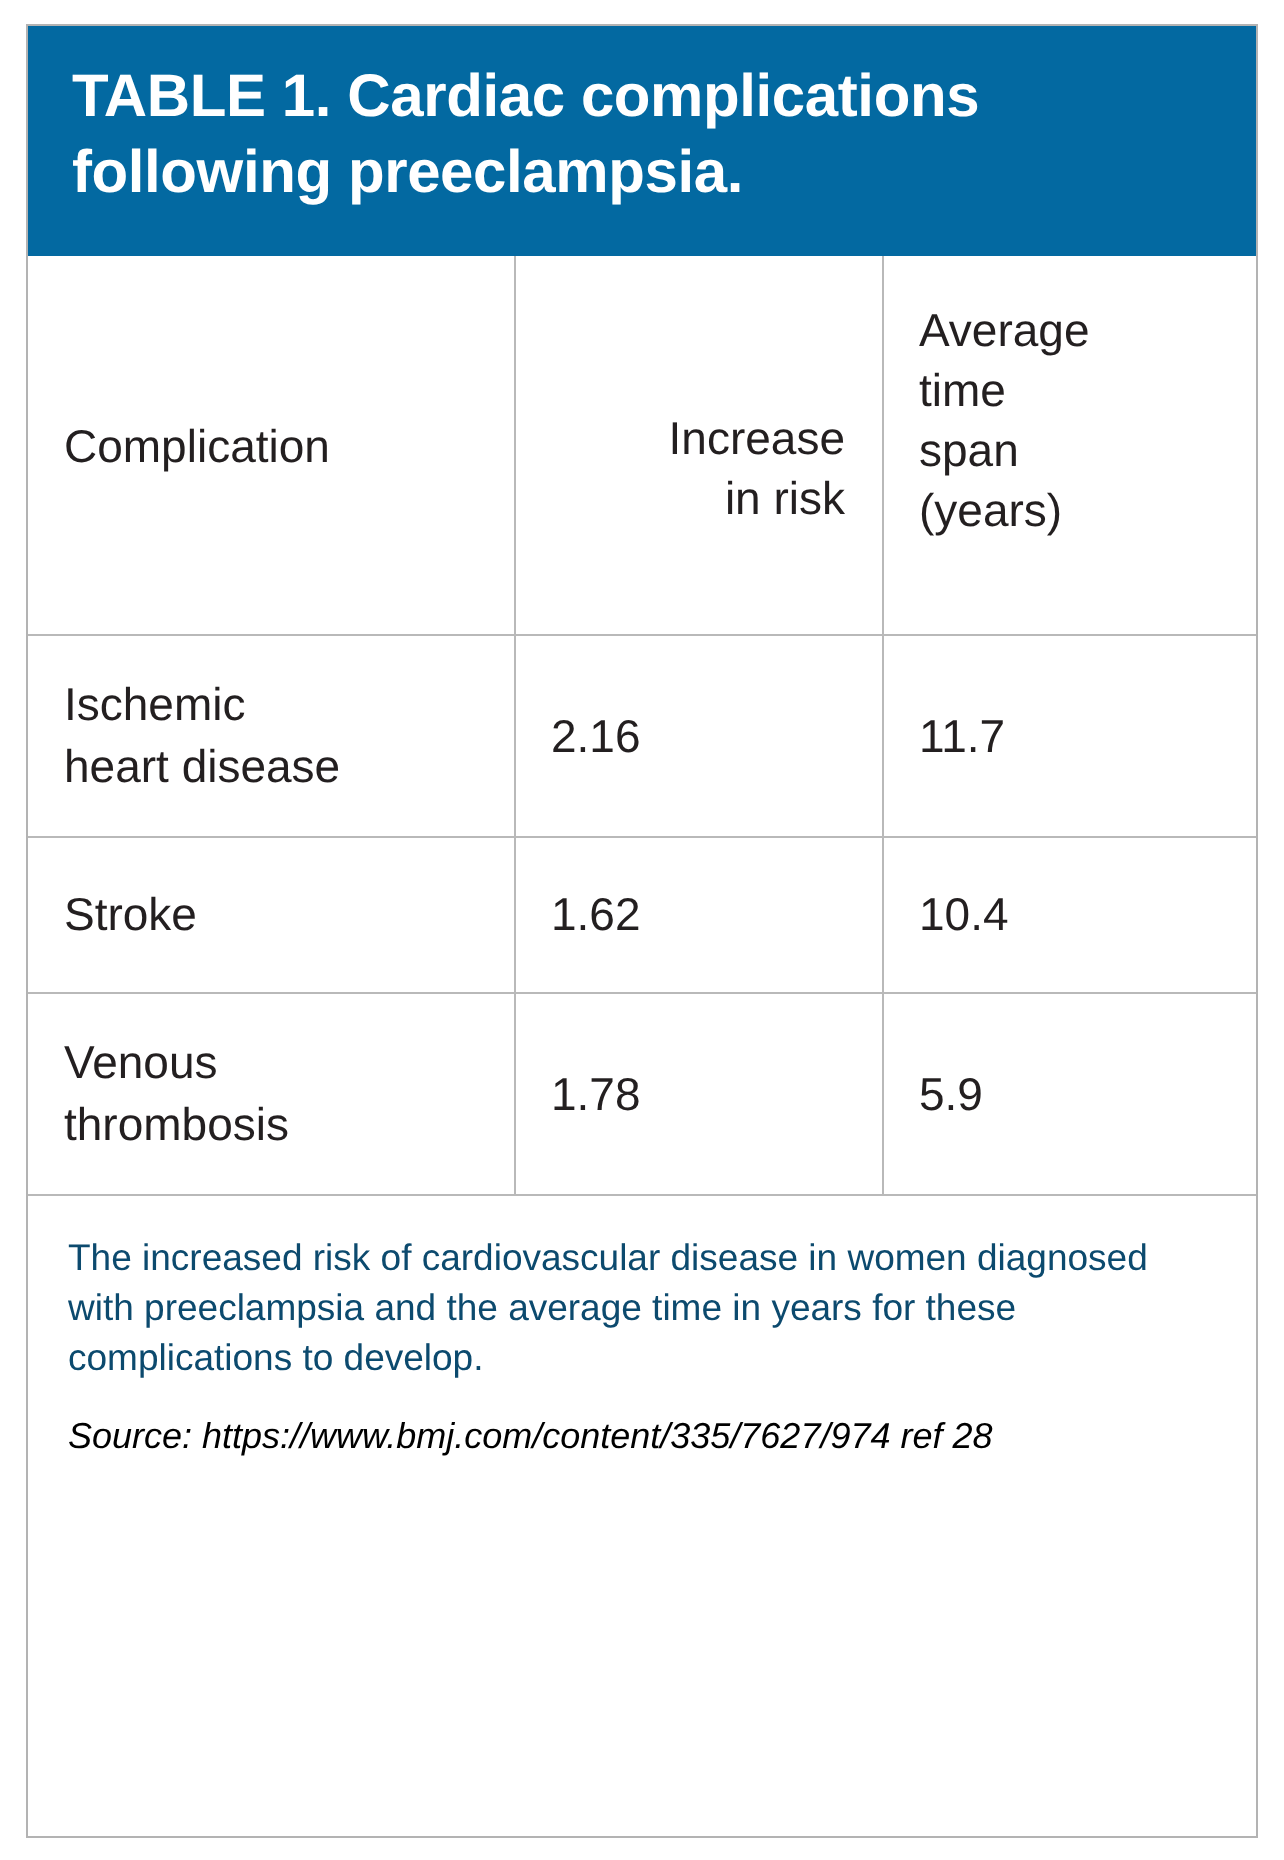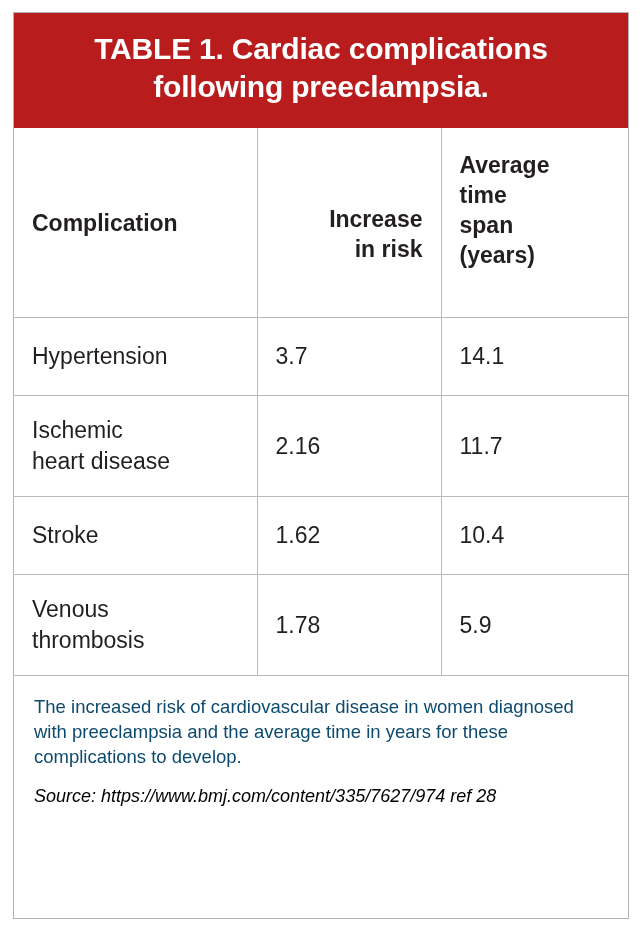--- a/index.html
+++ b/index.html
@@ -33,23 +33,22 @@
     border: 1px solid #b3b3b3;
     background: #ffffff;
     overflow: hidden;
   }
 
   
   .title-band {
     box-sizing: border-box;
     width: 100%;
     height: 115px;
-    background: #b91c1c;
+    background: #0369a1;
     padding: 17px 22px 0 22px;
-    text-align: center;
   }
   .title-text {
     color: #ffffff;
     font-size: 30px;
     line-height: 38px;
     font-weight: bold;
     letter-spacing: -0.2px;
     white-space: pre-line;
   }
 
@@ -73,21 +72,21 @@
   }
   .grid td:last-child, .grid th:last-child { border-right: none; }
 
   .hdr-row th {
     height: 189px;
     vertical-align: middle;
   }
   .hdr-cell {
     font-size: 23px;
     line-height: 30px;
-    font-weight: bold;
+    font-weight: normal;
     color: #231f20;
     padding: 0 18px;
     white-space: pre-line;
   }
   th.align-top { vertical-align: top; }
   th.align-top .hdr-cell { padding-top: 22px; }
   th.align-mid-lower { vertical-align: middle; text-align: right; }
   th.align-mid-lower .hdr-cell { padding-top: 22px; }
 
   .body-row td {
@@ -153,31 +152,20 @@
           <th class="align-top">
             <div class="hdr-cell">Average
 time
 span
 (years)</div>
           </th>
         </tr>
       </thead>
       <tbody>
 
-        <tr class="body-row">
-          <td>
-            <div class="cell">Hypertension</div>
-          </td>
-          <td>
-            <div class="cell">3.7</div>
-          </td>
-          <td>
-            <div class="cell">14.1</div>
-          </td>
-        </tr>
 
         <tr class="body-row tall">
           <td>
             <div class="cell">Ischemic
 heart disease</div>
           </td>
           <td>
             <div class="cell">2.16</div>
           </td>
           <td>

